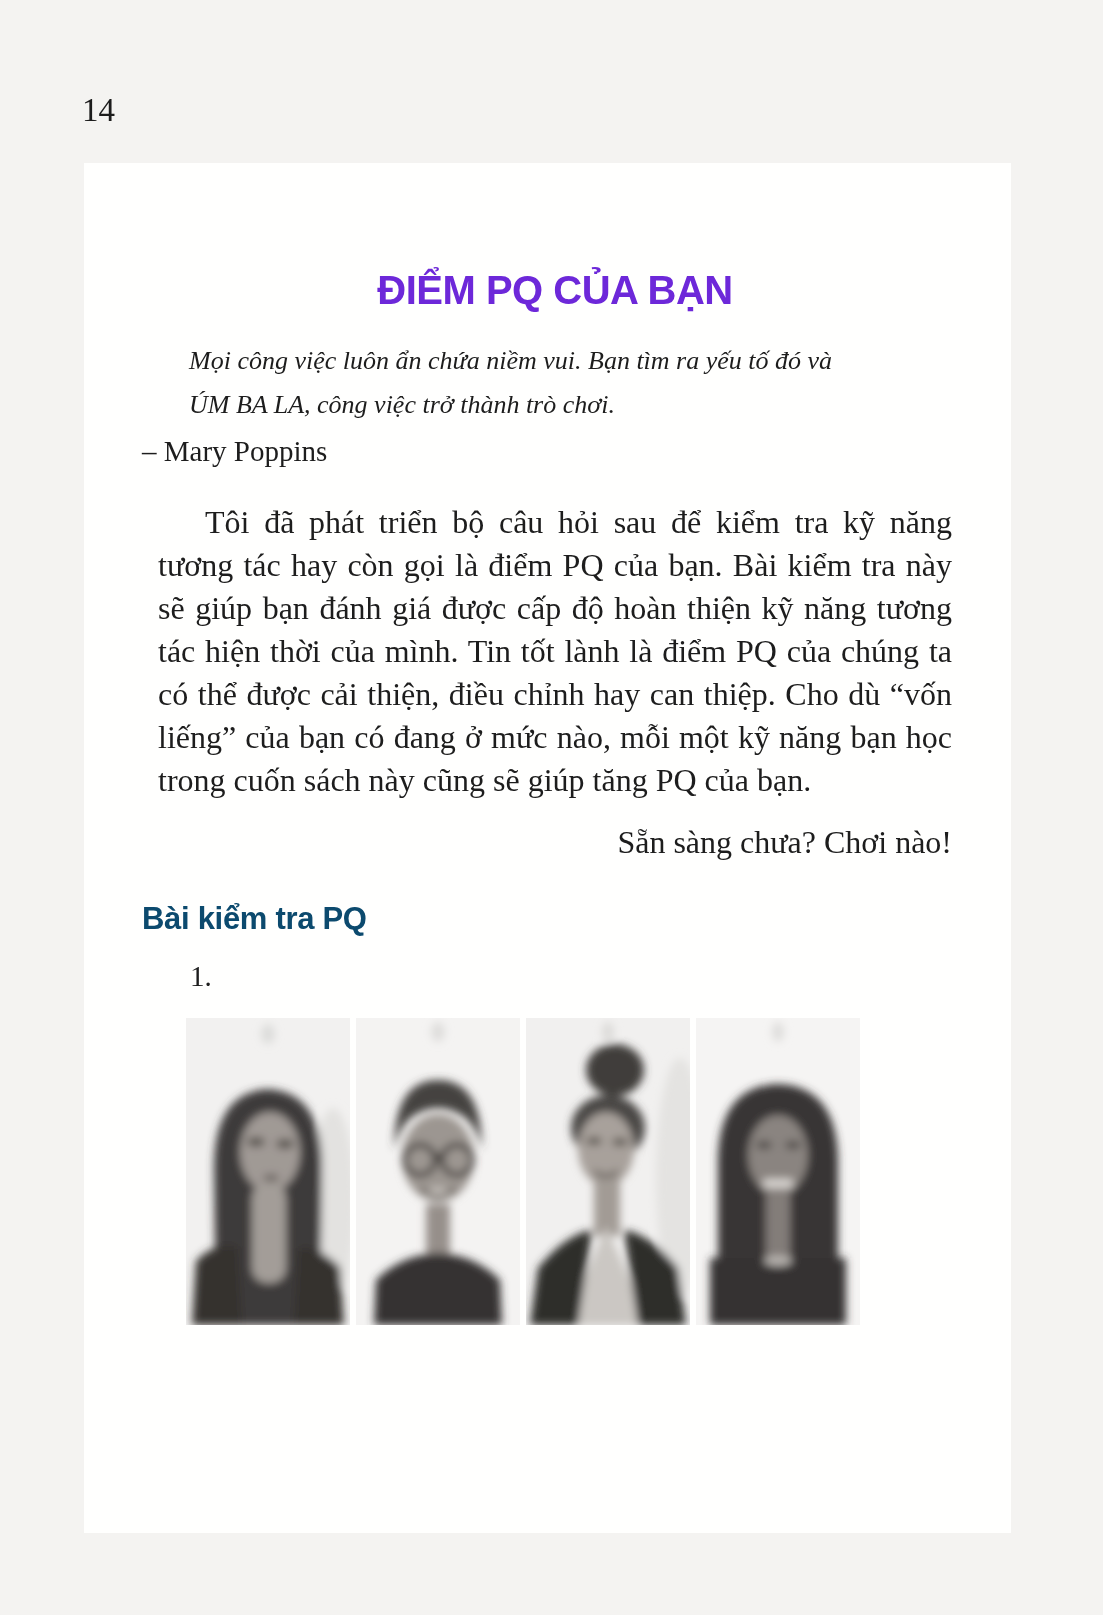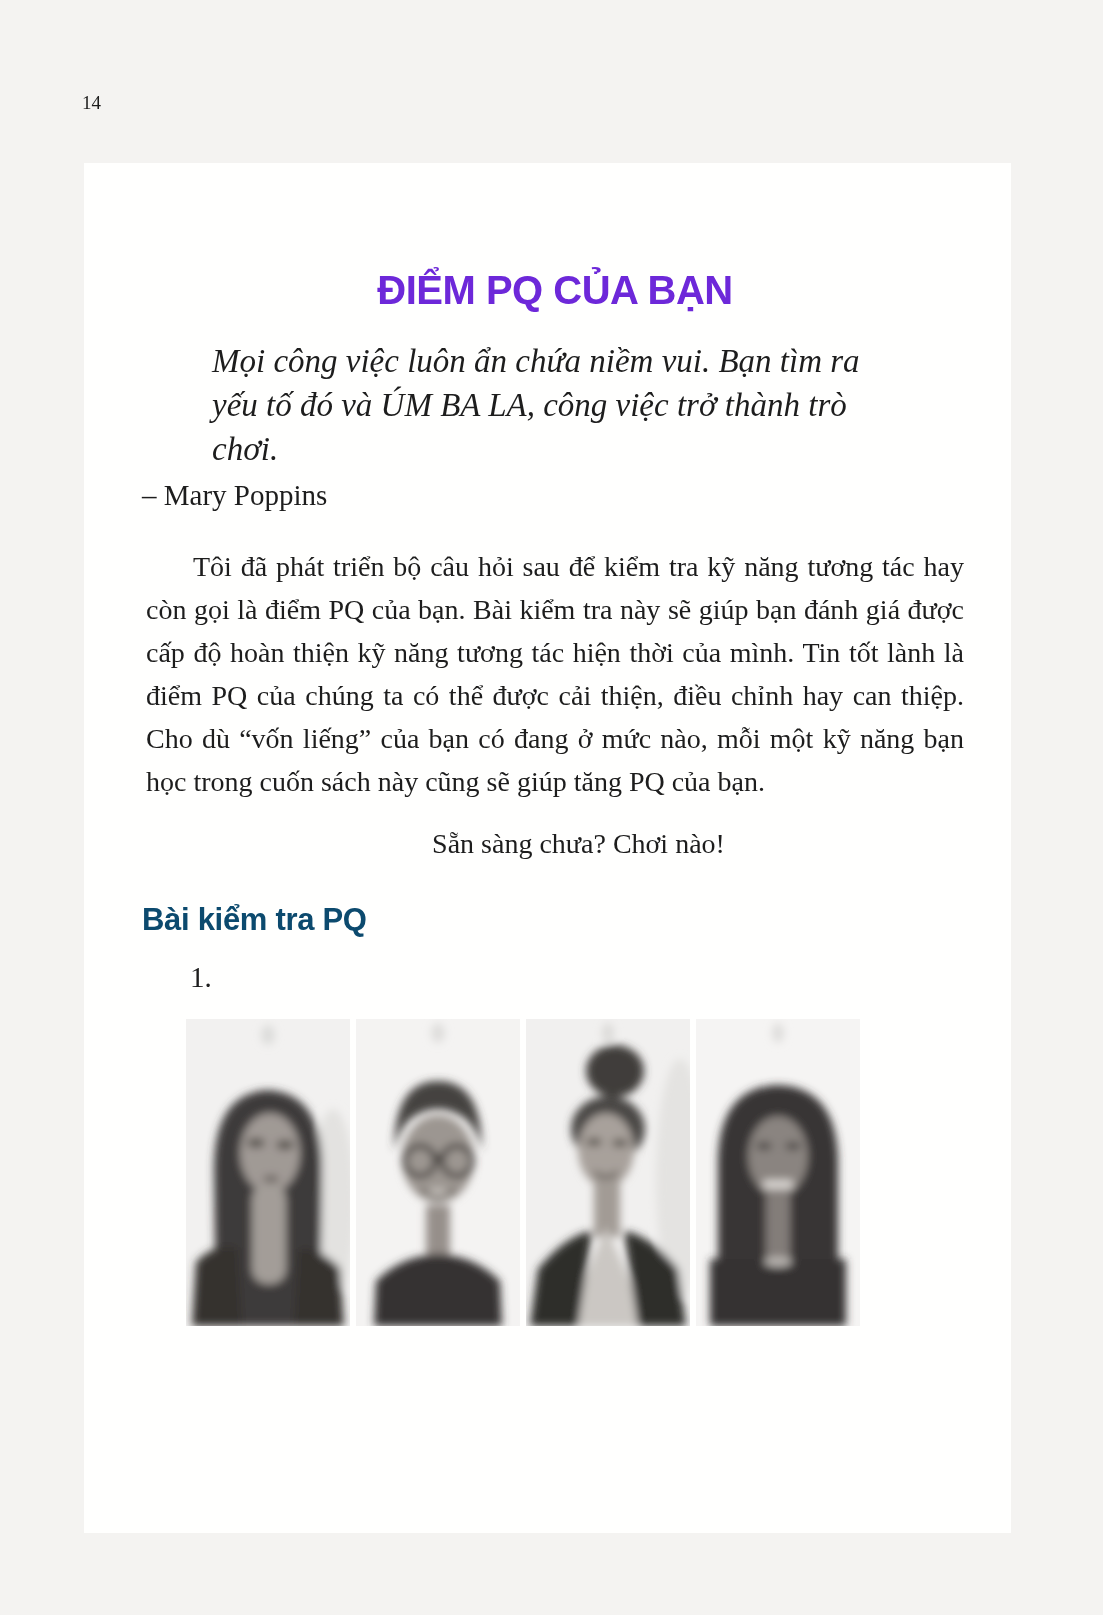--- a/index.html
+++ b/index.html
@@ -6,21 +6,21 @@
   body {
     width: 1103px; height: 1615px;
     background: #f4f3f1;
     font-family: "Liberation Serif", serif;
     color: #1d1d1d;
     position: relative;
     overflow: hidden;
   }
   .folio {
     position: absolute; left: 82px; top: 92px;
-    font-size: 19px; color: #1c1c1c;
+    font-size: 33px; color: #1c1c1c;
   }
   .paper {
     position: absolute; left: 84px; top: 163px;
     width: 927px; height: 1370px;
     background: #fffffe;
     overflow: hidden;
   }
   .content {
     position: absolute; left: 58px; top: 0;
     width: 826px;
@@ -29,42 +29,42 @@
     margin: 104px 0 0 0;
     text-align: center;
     font-family: "Liberation Sans", sans-serif;
     font-weight: 700;
     font-size: 40px;
     line-height: 46px;
     letter-spacing: -0.5px;
     color: #6d28d9;
   }
   .epigraph {
-    margin: 26px 0 0 70px;
+    margin: 26px 0 0 47px;
     width: 662px;
     font-style: italic;
-    font-size: 33px;
+    font-size: 26px;
     line-height: 44px;
   }
   .attribution {
     margin-top: 6px;
     padding-right: 86px;
     font-size: 29px;
     line-height: 36px;
   }
   .body-para {
-    margin: 4px;
-    font-size: 28px;
+    margin: 16px;
+    font-size: 32px;
     line-height: 43px;
     text-align: justify;
     text-indent: 47px;
   }
   .para-1 { margin-top: 32px; }
   .para-2 { margin-top: 19px; }
-  .para-3 { margin-top: 19px; text-align: center; }
+  .para-3 { margin-top: 19px; text-align: right; }
   .section-heading {
     margin: 36px 0 0 0;
     font-family: "Liberation Sans", sans-serif;
     font-weight: 700;
     font-size: 31px;
     line-height: 38px;
     letter-spacing: -0.3px;
     color: #0c4a6e;
   }
   .question {

